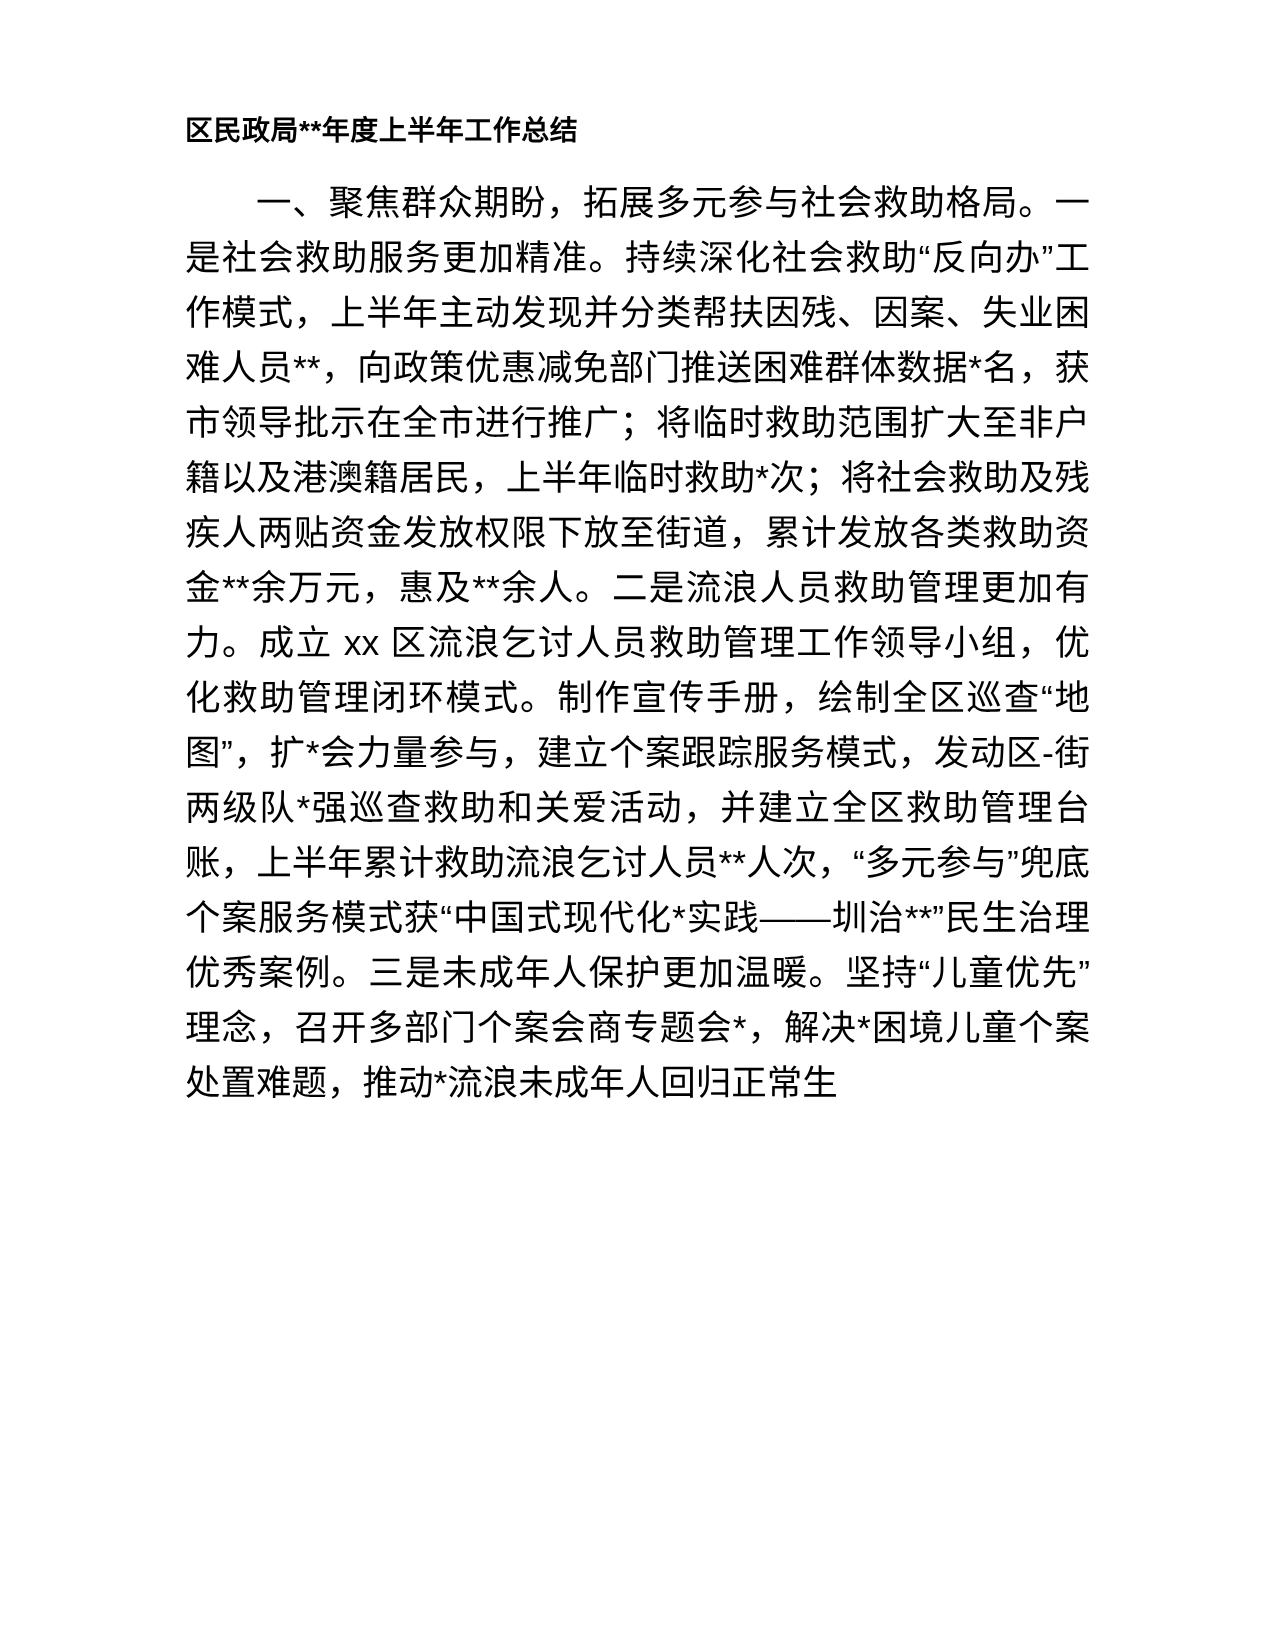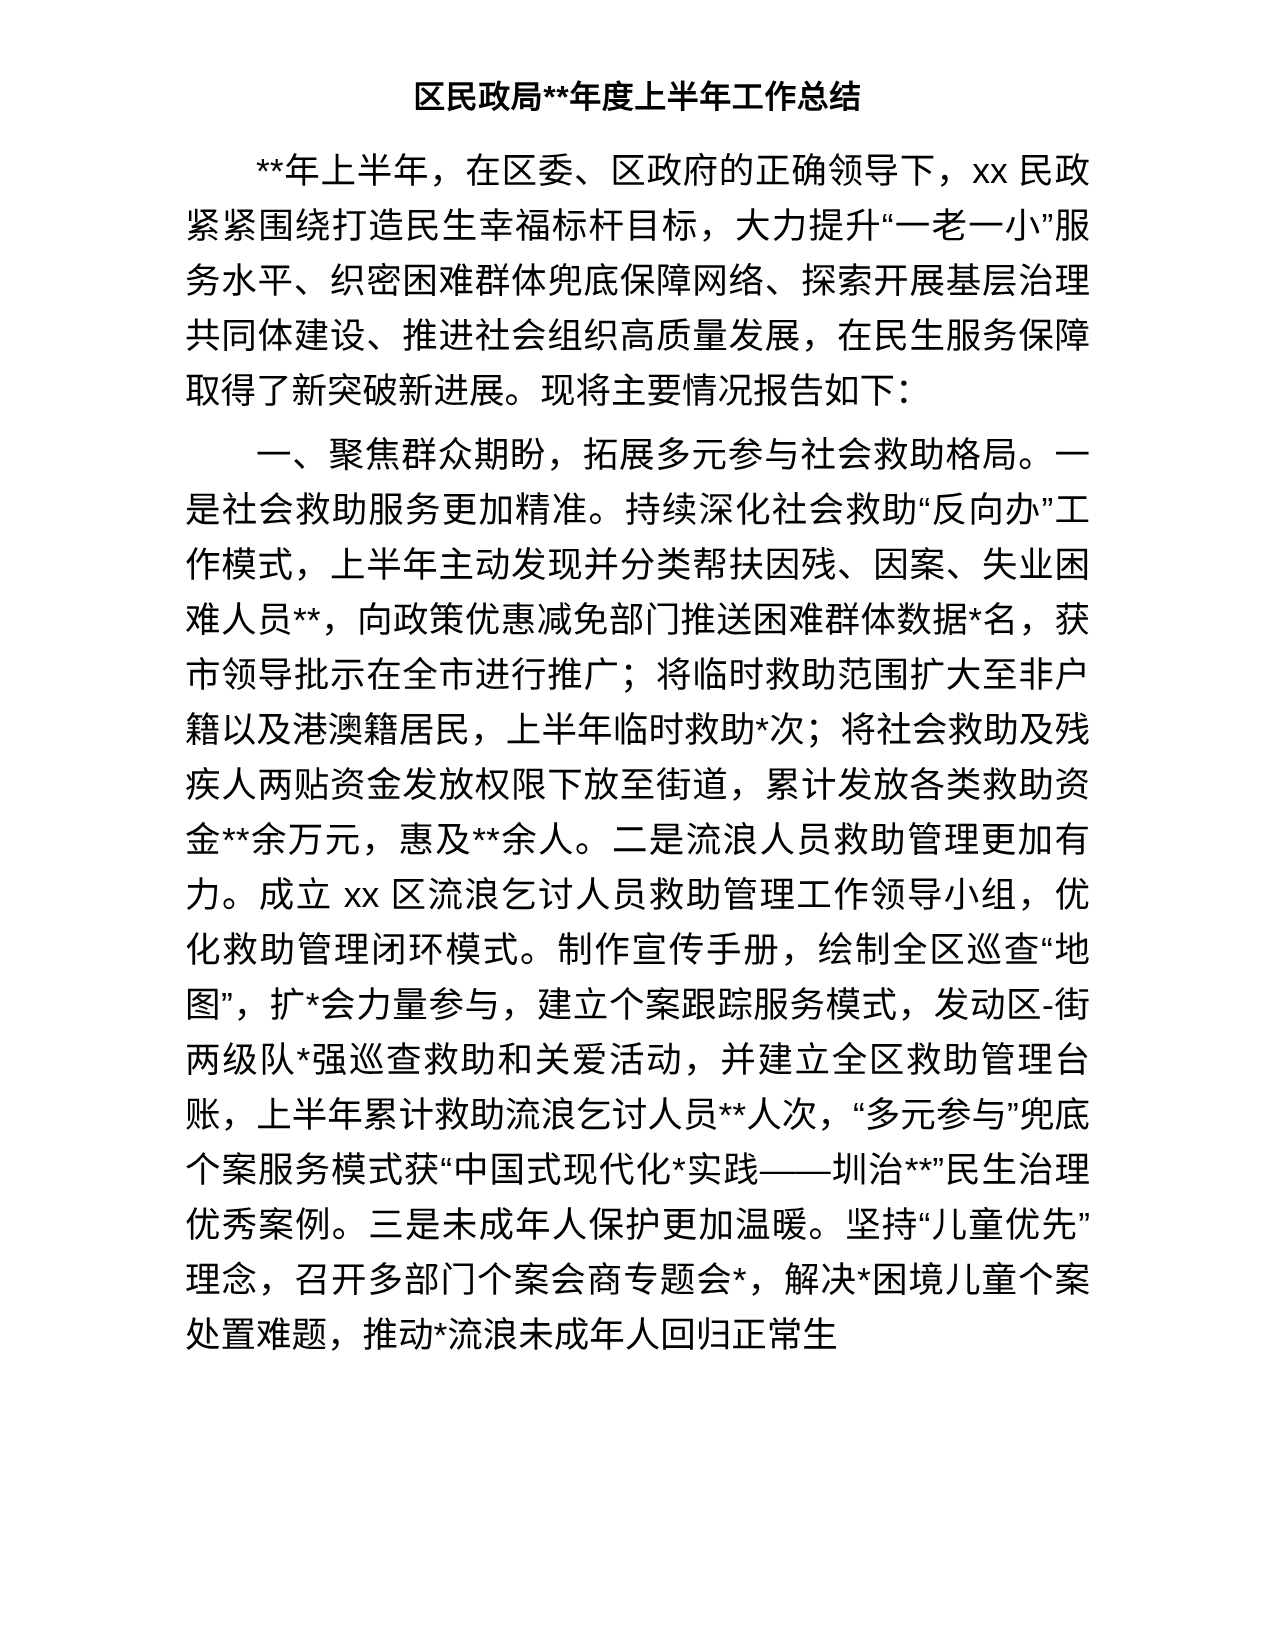--- a/index.html
+++ b/index.html
@@ -22,26 +22,26 @@
   .content {
     position: absolute;
     left: 185px;
     top: 0;
     width: 905px;
   }
 
   .doc-title {
     font-family: "Liberation Sans", "DejaVu Sans", sans-serif;
     font-weight: bold;
-    font-size: 32px;
+    font-size: 28px;
     line-height: 1.2;
     color: #000000;
-    text-align: center;
+    text-align: left;
     margin: 0;
-    padding-top: 78px;
+    padding-top: 114px;
     letter-spacing: 0.5px;
     white-space: nowrap;
   }
 
   .body-block {
     margin-top: 28px;
   }
 
   p.para {
     font-family: "Liberation Sans", "DejaVu Sans", sans-serif;
@@ -63,18 +63,17 @@
 </style>
 </head>
 <body>
 
 <div class="page">
   <div class="content">
 
     <h1 class="doc-title">区民政局**年度上半年工作总结</h1>
 
     <div class="body-block">
-      <p class="para">**年上半年，在区委、区政府的正确领导下，xx 民政紧紧围绕打造民生幸福标杆目标，大力提升“一老一小”服务水平、织密困难群体兜底保障网络、探索开展基层治理共同体建设、推进社会组织高质量发展，在民生服务保障取得了新突破新进展。现将主要情况报告如下：</p>
       <p class="para">一、聚焦群众期盼，拓展多元参与社会救助格局。一是社会救助服务更加精准。持续深化社会救助“反向办”工作模式，上半年主动发现并分类帮扶因残、因案、失业困难人员**，向政策优惠减免部门推送困难群体数据*名，获市领导批示在全市进行推广；将临时救助范围扩大至非户籍以及港澳籍居民，上半年临时救助*次；将社会救助及残疾人两贴资金发放权限下放至街道，累计发放各类救助资金**余万元，惠及**余人。二是流浪人员救助管理更加有力。成立 xx 区流浪乞讨人员救助管理工作领导小组，优化救助管理闭环模式。制作宣传手册，绘制全区巡查“地图”，扩*会力量参与，建立个案跟踪服务模式，发动区-街两级队*强巡查救助和关爱活动，并建立全区救助管理台账，上半年累计救助流浪乞讨人员**人次，“多元参与”兜底个案服务模式获“中国式现代化*实践——圳治**”民生治理优秀案例。三是未成年人保护更加温暖。坚持“儿童优先”理念，召开多部门个案会商专题会*，解决*困境儿童个案处置难题，推动*流浪未成年人回归正常生</p>
     </div>
 
   </div>
 </div>
 
 </body></html>

